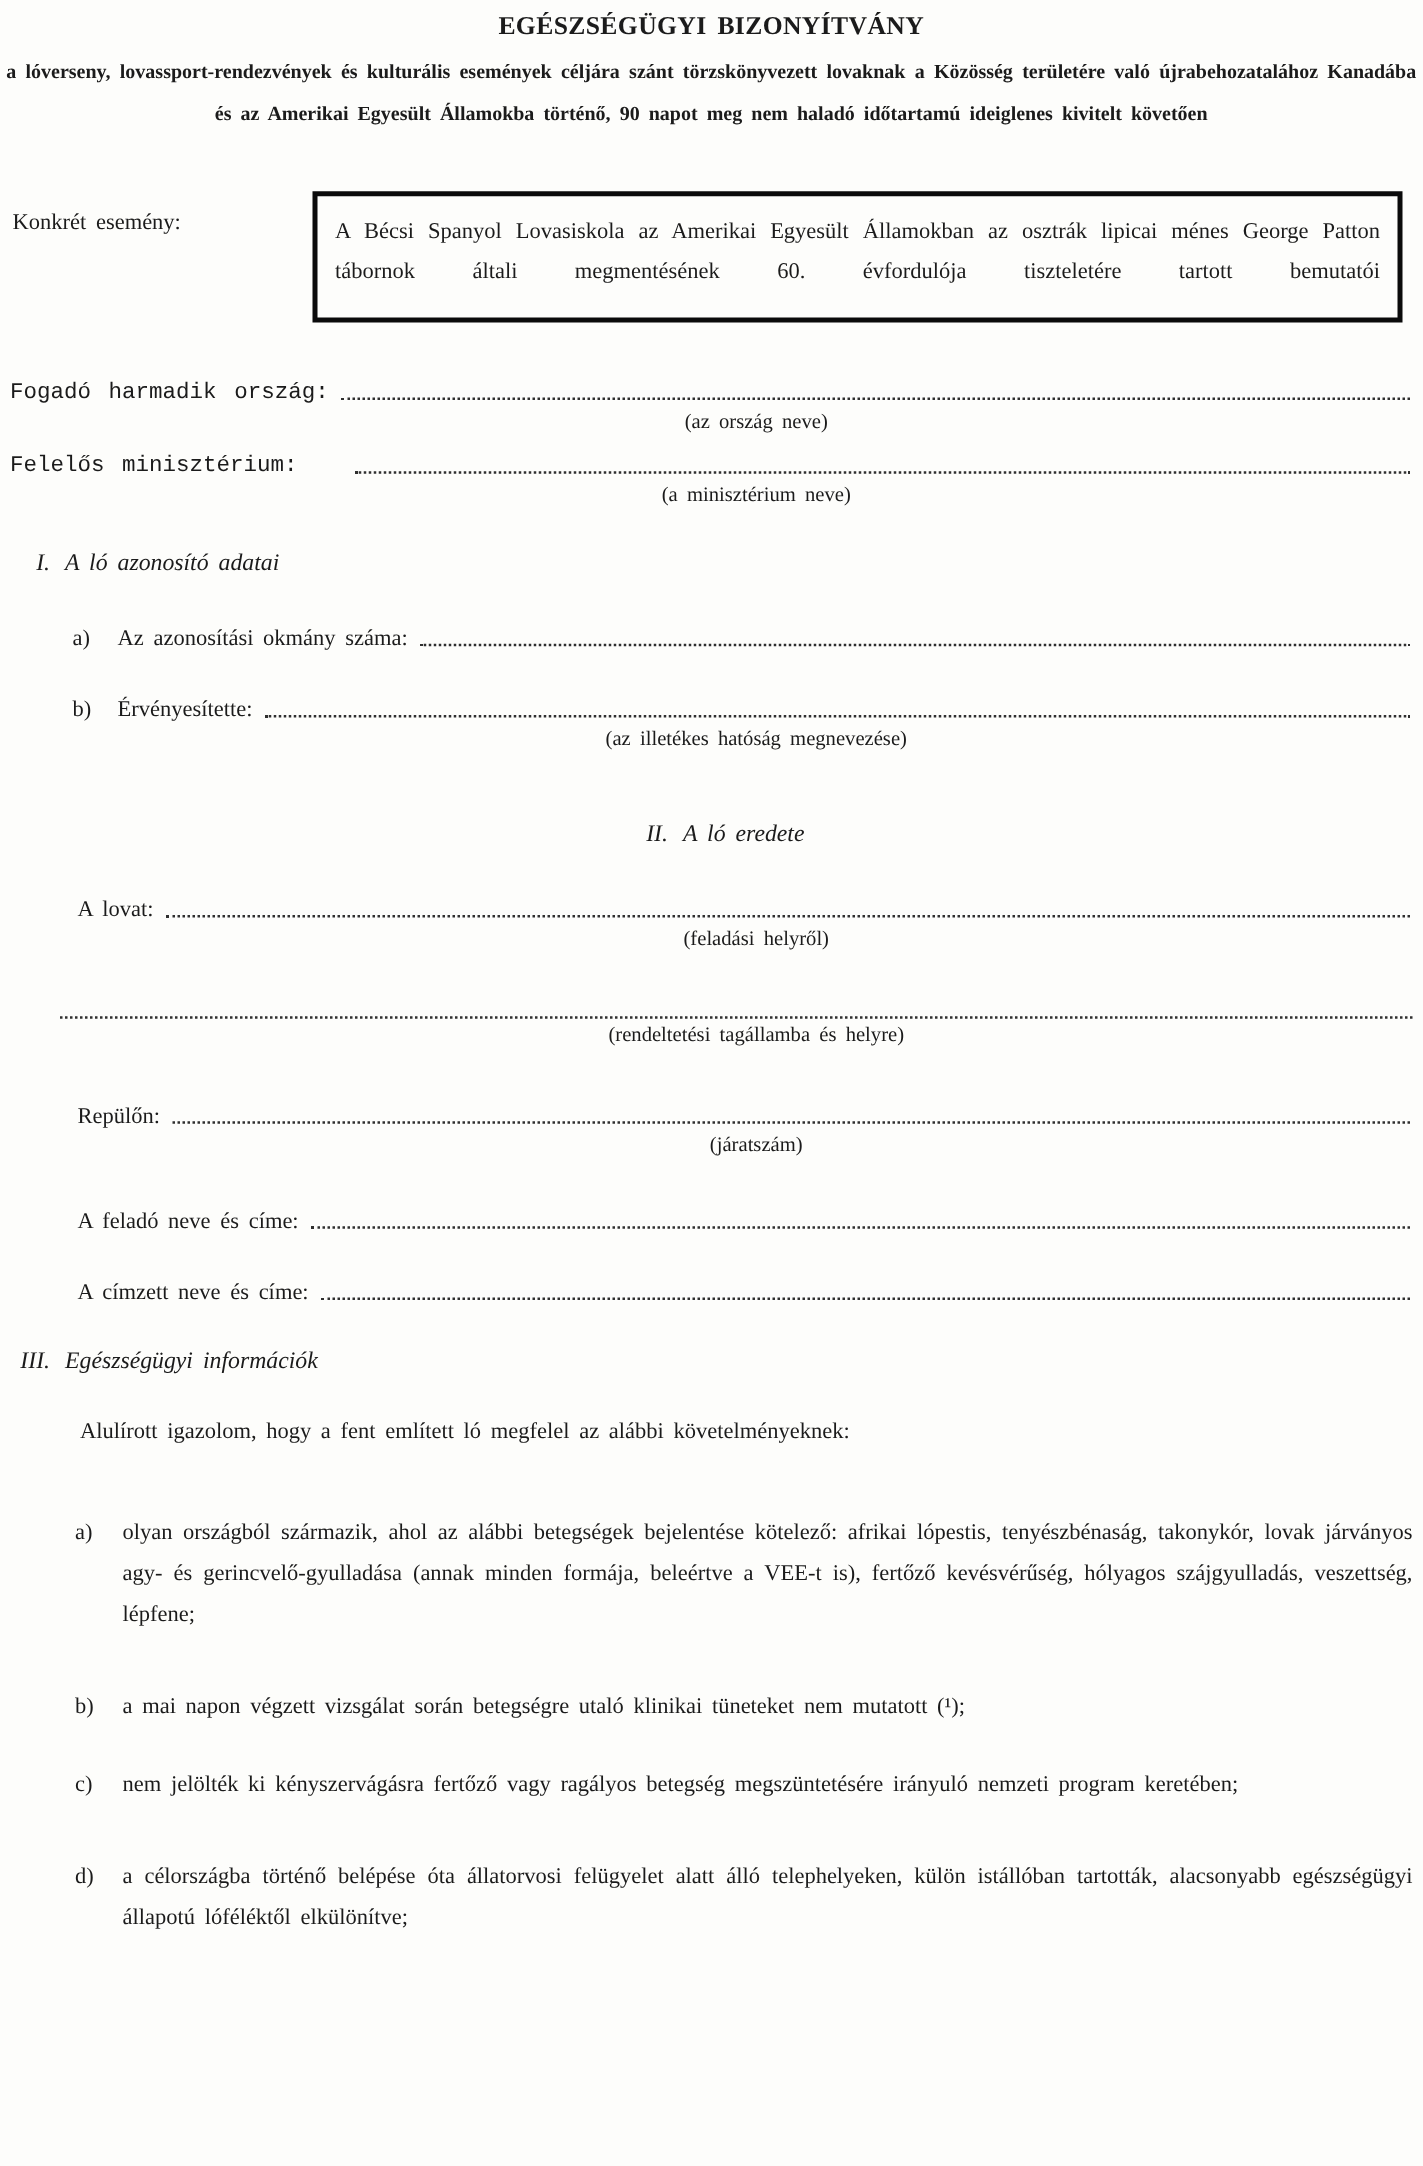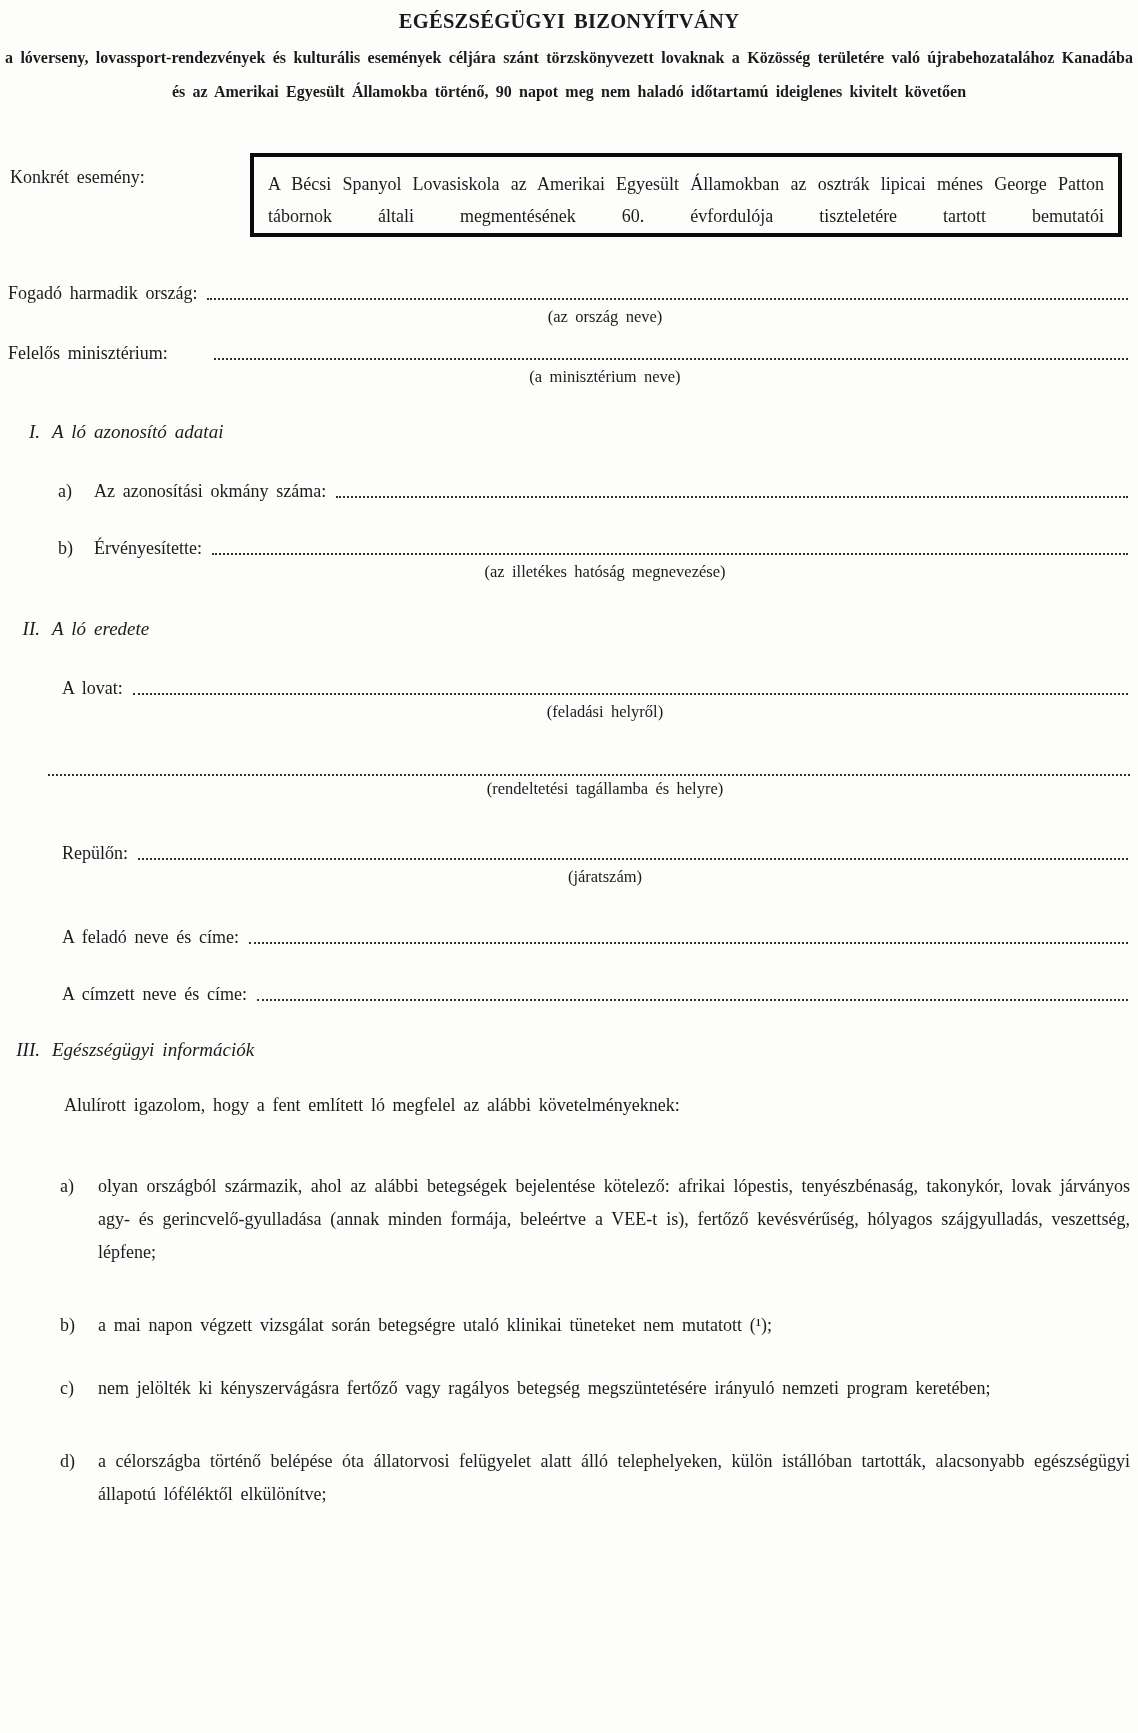--- a/index.html
+++ b/index.html
@@ -41,27 +41,27 @@
   }
 
   .cert-row { margin: 32px 16px 0 568px; }
 
   .event-row { display: flex; margin-top: 44px; }
   .event-label { width: 250px; flex-shrink: 0; padding: 14px 0 0 10px; }
   .event-box {
     flex: 1;
     margin-right: 16px;
     border: 4px solid #0b0b0b;
-    padding: 11px 14px 1px;
+    padding: 11px 14px 22px;
     line-height: 32px;
     text-align: justify;
     text-align-last: justify;
   }
 
-  .f-row { margin-left: 8px; margin-right: 10px; }
+  .f-row { margin-left: 8px; margin-right: 10px; font-family: Liberation Mono, monospace; }
   .f2-row { margin-left: 62px; margin-right: 10px; }
   .lettered { margin-left: 58px; margin-right: 10px; }
   .marker { min-width: 36px; flex-shrink: 0; }
 
   .hint {
     margin: 3px 0 0 250px;
     width: 710px;
     text-align: center;
     font-size: 16.5px;
   }
@@ -79,21 +79,21 @@
 
   .item { display: flex; margin: 0 8px 0 60px; line-height: 33px; }
   .item .marker { min-width: 38px; }
   .item-text { flex: 1; text-align: justify; }
 
   .mt-country  { margin-top: 46px; }
   .mt-ministry { margin-top: 16px; gap: 36px; }
   .mt-sec1     { margin-top: 34px; }
   .mt-rowa     { margin-top: 38px; }
   .mt-rowb     { margin-top: 36px; }
-  .mt-sec2     { margin-top: 36px; }
+  .mt-sec2     { margin-top: 56px; justify-content: center; }
   .mt-lovat    { margin-top: 38px; }
   .mt-repulon  { margin-top: 44px; text-align: center; }
   .mt-felado   { margin-top: 40px; }
   .mt-cimzett  { margin-top: 36px; }
   .mt-sec3     { margin-top: 34px; }
   .mt-itema    { margin-top: 54px; }
   .mt-itemb    { margin-top: 40px; }
   .mt-itemc    { margin-top: 30px; }
   .mt-itemd    { margin-top: 40px; }
 </style>

